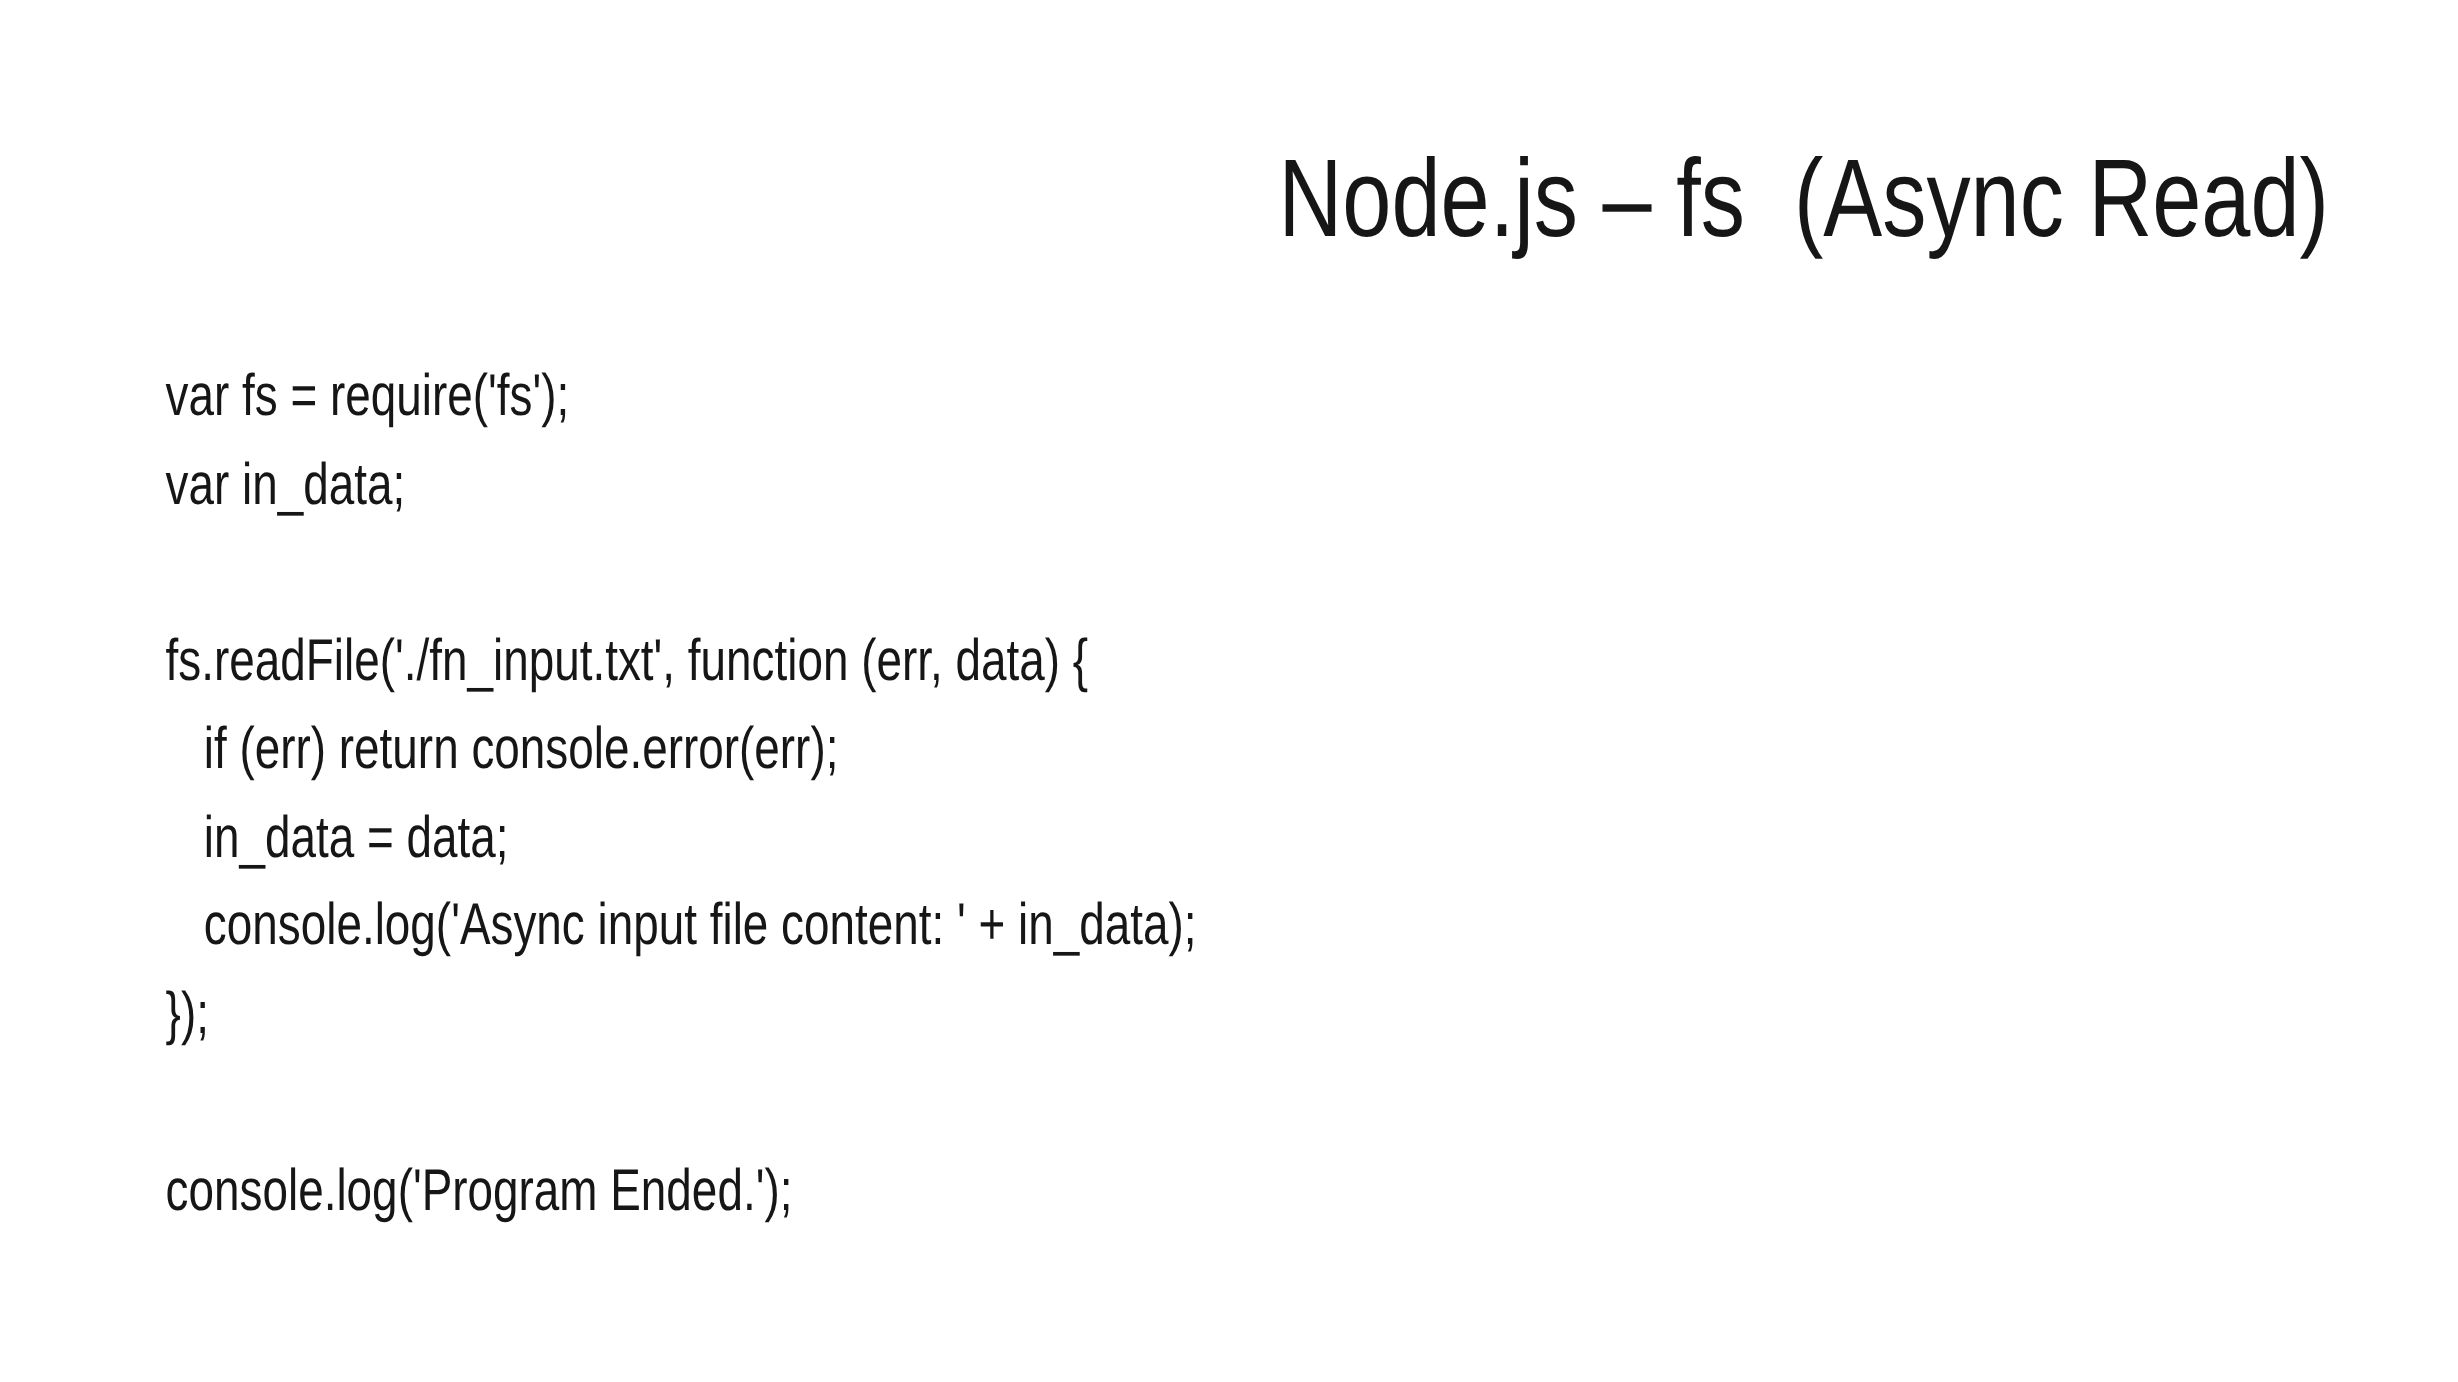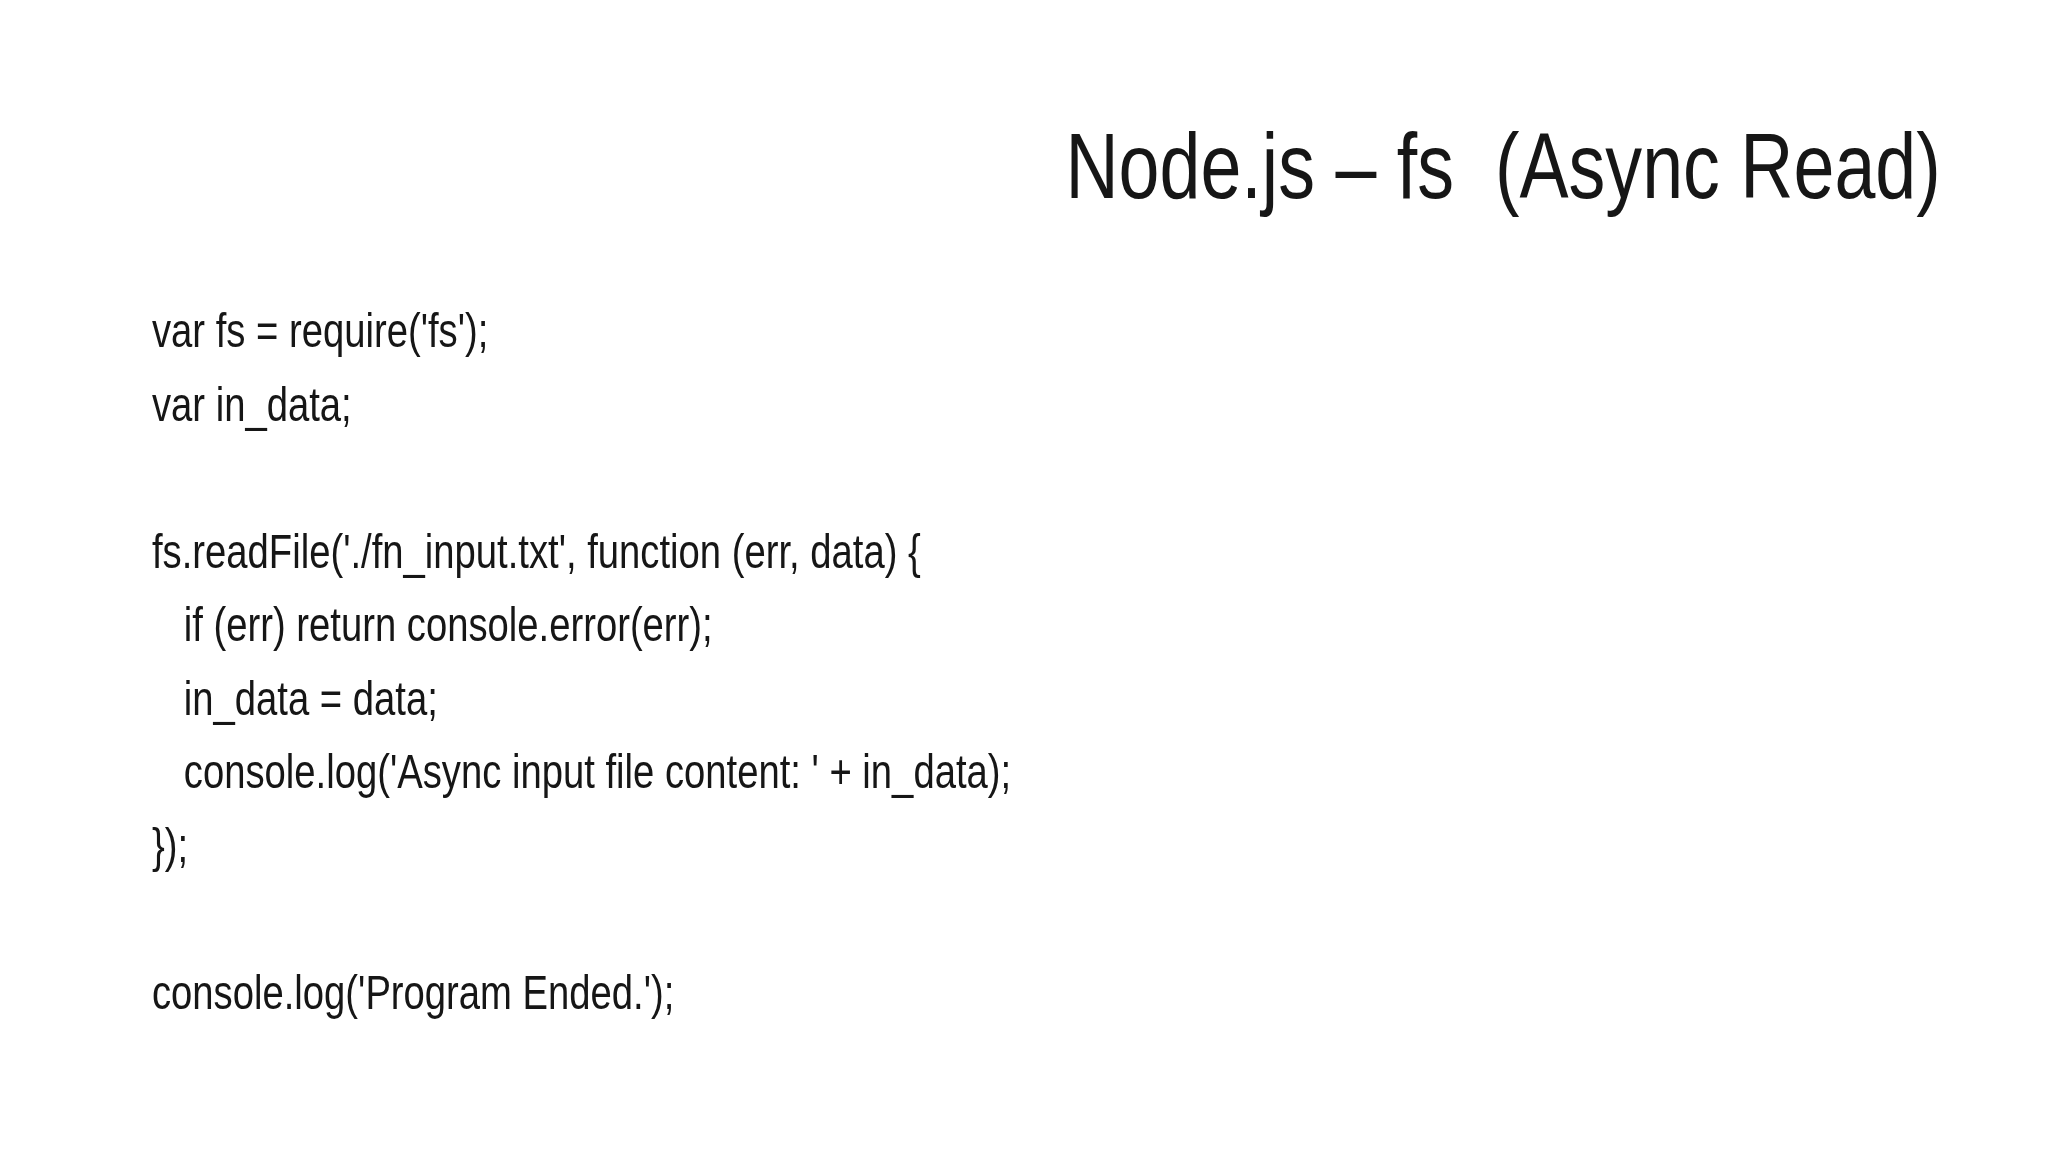--- a/index.html
+++ b/index.html
@@ -29,21 +29,21 @@
     white-space: pre;
   }
   .slide-title .title-text {
     display: inline-block;
     transform: scaleX(0.80);
     transform-origin: 50% 50%;
     white-space: pre;
   }
   .code-block {
     position: absolute;
-    left: 152px;
+    left: 138px;
     top: 294px;
     width: 1600px;
   }
   .code-line {
     height: 73.5px;
     line-height: 73.5px;
     font-size: 49px;
     font-weight: 400;
     white-space: pre;
     transform: scaleX(0.78);

